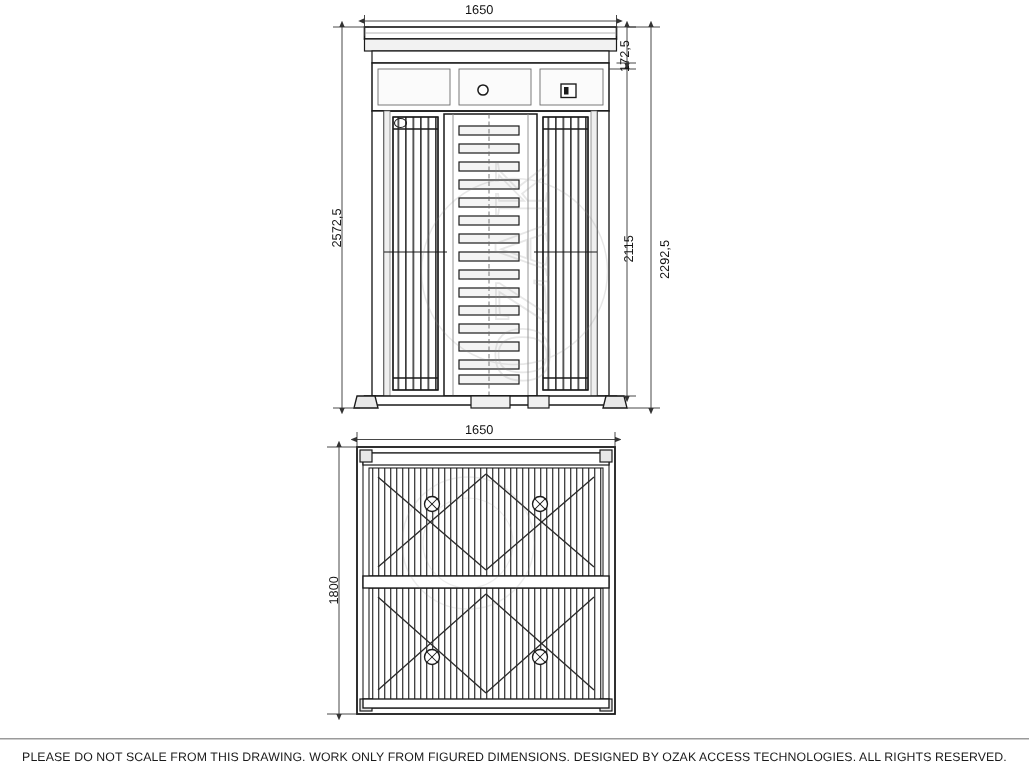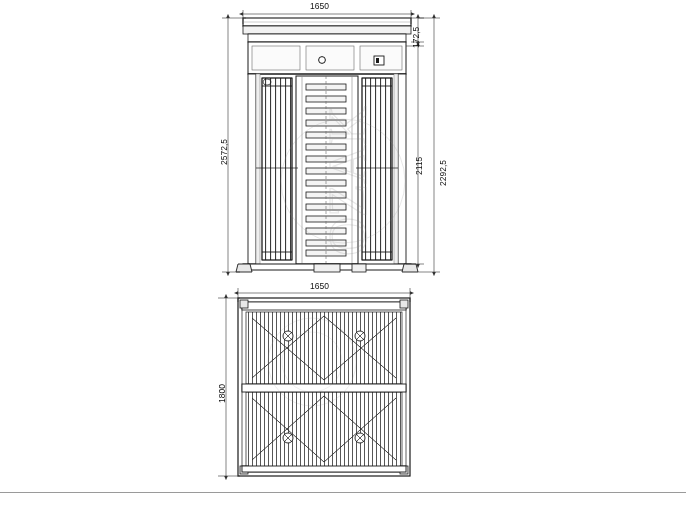--- a/index.html
+++ b/index.html
@@ -277,13 +277,14 @@
 
   <div class="dim-label vert" style="left:414px; top:175px;">2115</div>
 
   <div class="dim-label vert" style="left:438px; top:186px;">2292,5</div>
 
   <div class="dim-label" style="left:310px; top:281px;">1650</div>
 
   <div class="dim-label vert" style="left:217px; top:403px;">1800</div>
 
   <div class="footer-rule"></div>
+  <div class="footer-note">PLEASE DO NOT SCALE FROM THIS DRAWING. WORK ONLY FROM FIGURED DIMENSIONS.  DESIGNED BY OZAK ACCESS TECHNOLOGIES. ALL RIGHTS RESERVED.</div>
 </div>
 
 </body></html>

